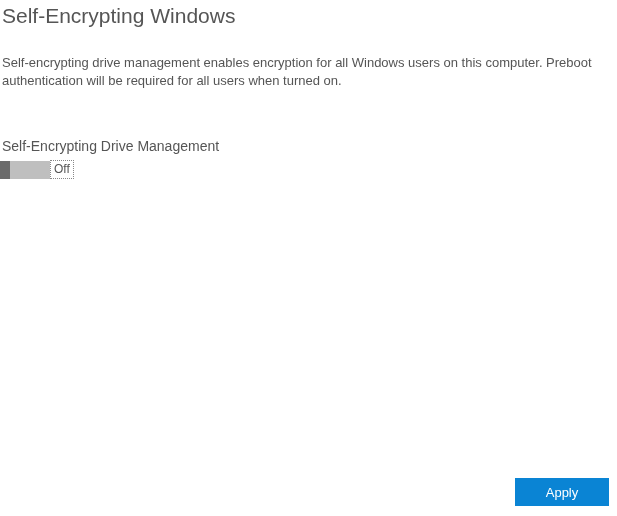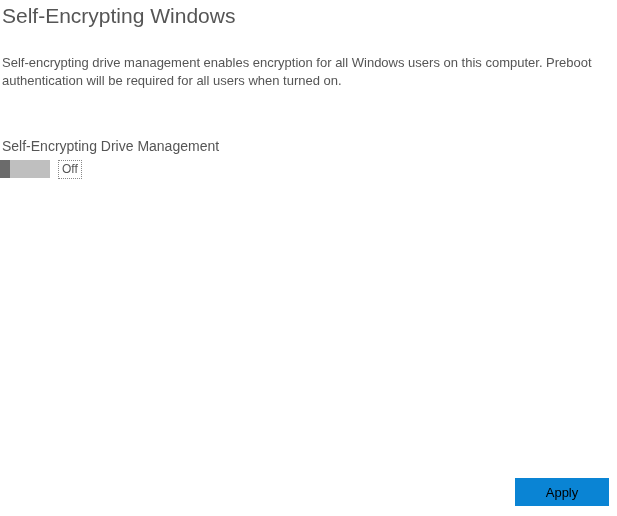--- a/index.html
+++ b/index.html
@@ -23,22 +23,21 @@
       padding: 26px 2px 0 2px;
       line-height: 1.4;
     }
     .section-label {
       font-size: 14px;
       color: #555;
       padding: 48px 2px 0 2px;
     }
     .toggle-row {
       display: flex;
-      align-items: flex-start;
-      gap: 8px;
+      align-items: center;
       padding: 6px 20px 0 0;
     }
     .toggle {
       width: 50px;
       height: 18px;
       background: #bfbfbf;
       position: relative;
       cursor: pointer;
     }
     .toggle-knob {
@@ -69,21 +68,21 @@
       font-size: 13px;
       border: none;
       cursor: pointer;
       display: flex;
       align-items: center;
       justify-content: center;
       font-family: inherit;
     }
     .btn-primary {
       background: #0a84d4;
-      color: #000000;
+      color: #ffffff;
     }
     .btn-secondary {
       background: #d9d9d9;
       color: #555;
     }
   </style>
 </head>
 <body>
 
 <h1 class="page-title">Self-Encrypting Windows</h1>

